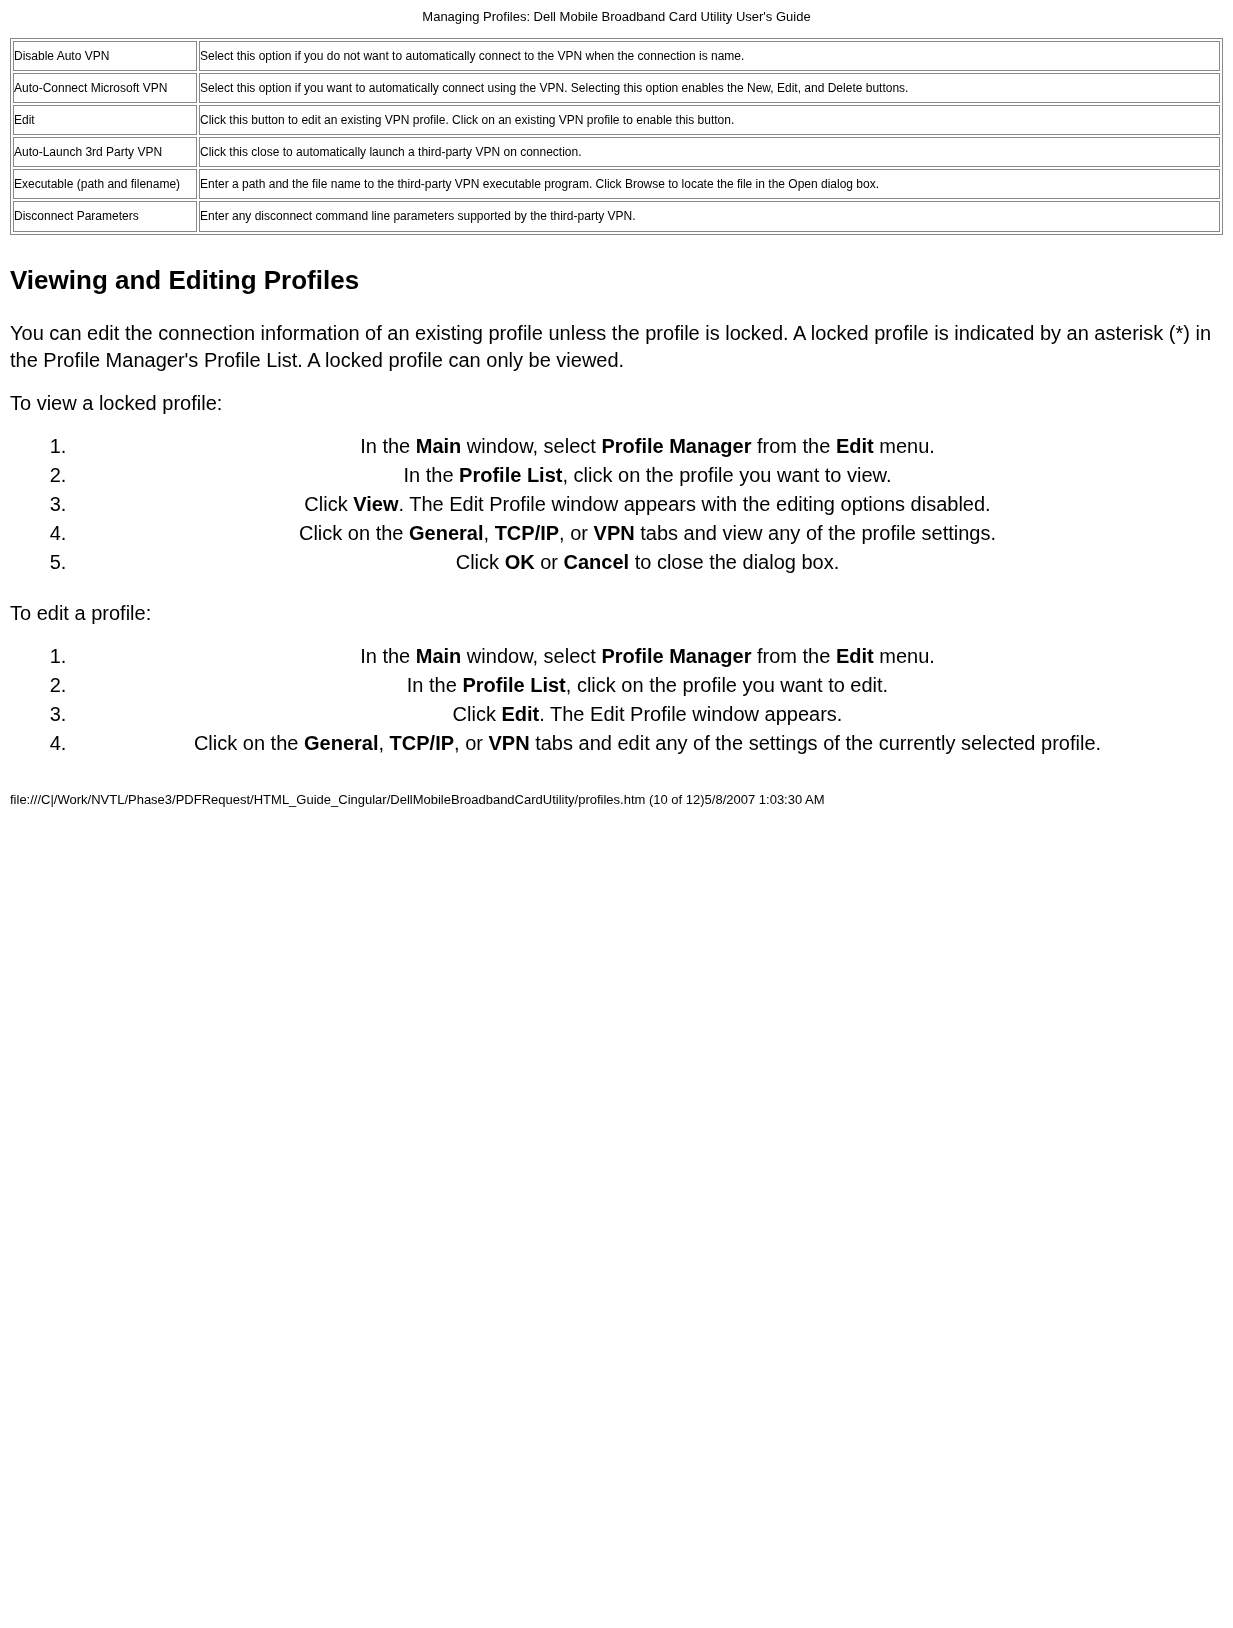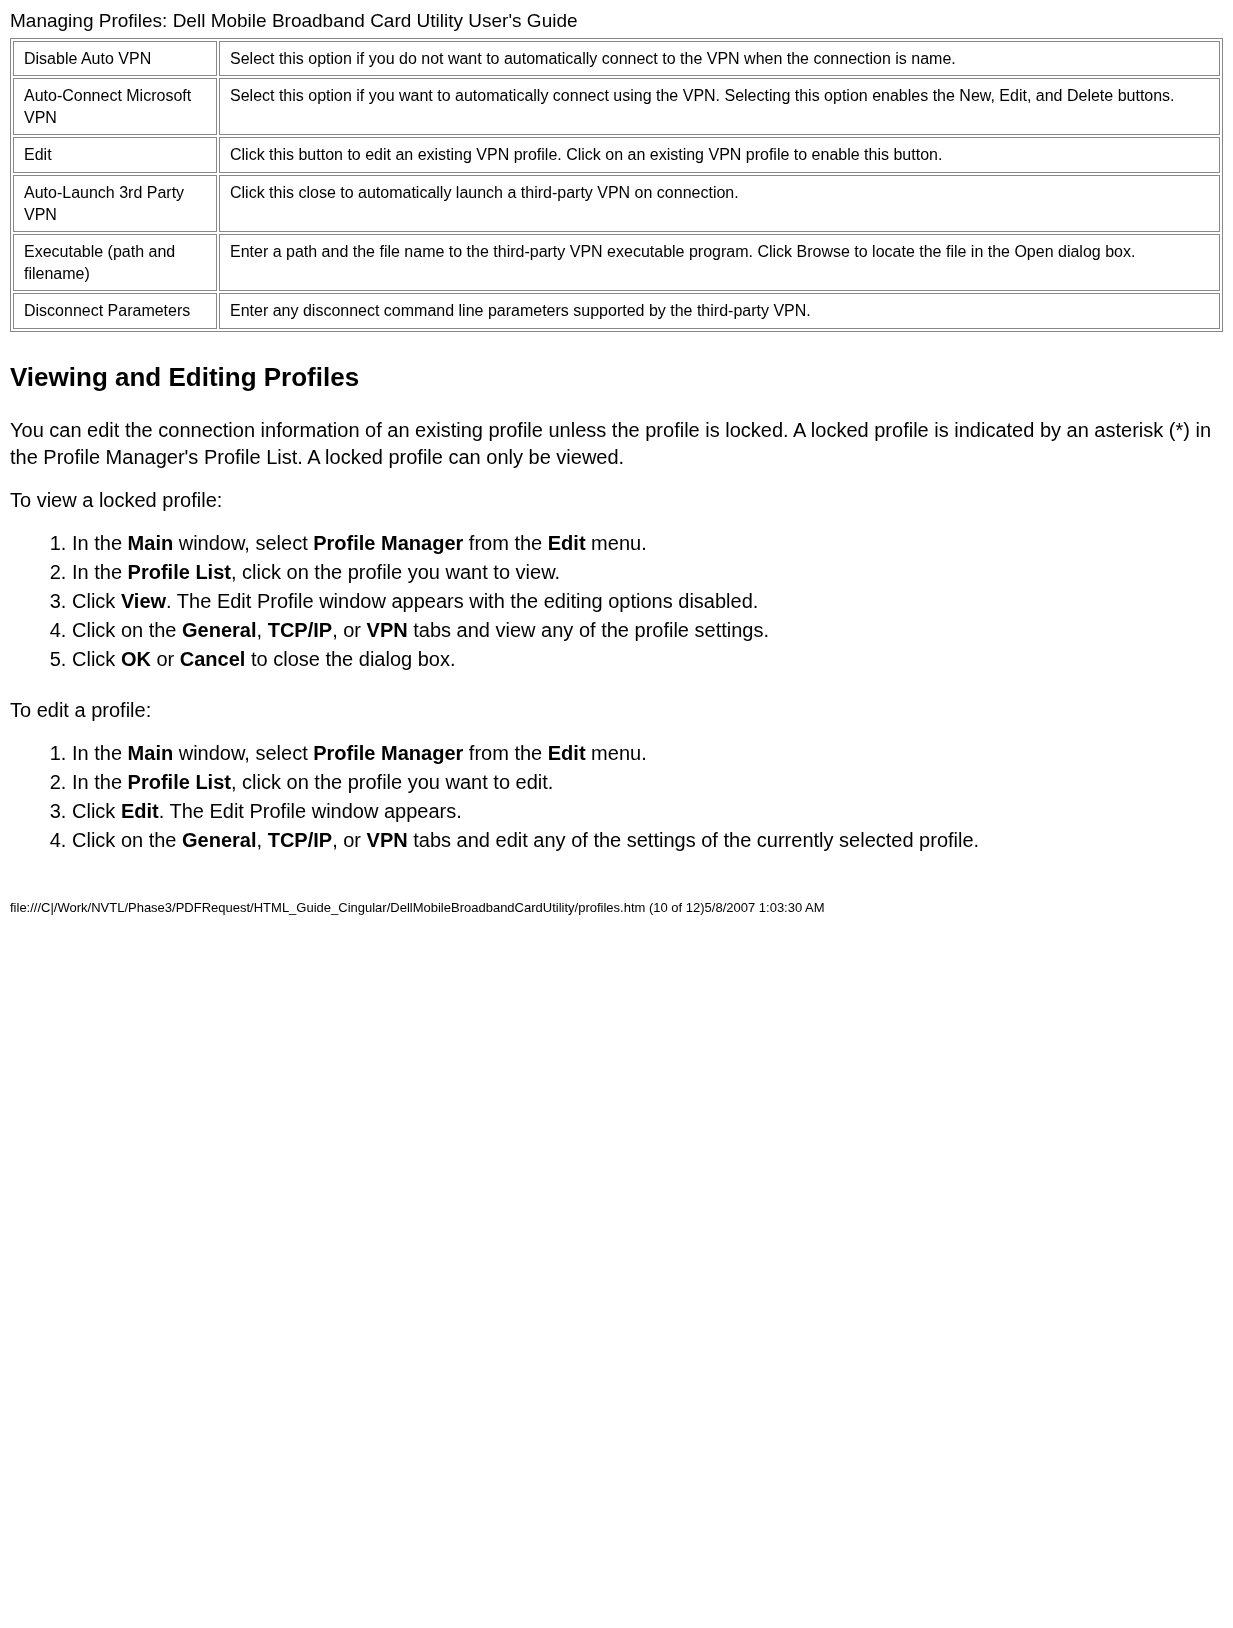--- a/index.html
+++ b/index.html
@@ -5,35 +5,36 @@
     body {
       font-family: Arial, Helvetica, sans-serif;
       margin: 0;
       padding: 8px 10px;
       font-size: 20px;
       line-height: 1.35;
       color: #000;
       width: 1213px;
     }
     .header-line {
-      font-size: 19px;
-      margin-bottom: 4px;
+      font-size: 13px;
+      margin-bottom: 12px;
+      text-align: center;
     }
     table.main-table {
       border-collapse: separate;
       border-spacing: 2px;
       width: 100%;
       margin-bottom: 28px;
       border: 1px solid #888;
     }
     table.main-table td {
       border: 1px solid #888;
-      padding: 6px 10px;
+      padding: 6px 0;
       vertical-align: top;
-      font-size: 16px;
+      font-size: 12px;
       line-height: 1.35;
     }
     table.main-table td.col-left {
       width: 182px;
     }
     h2 {
       font-size: 26px;
       font-weight: bold;
       margin: 28px 0 22px 0;
     }
@@ -42,24 +43,25 @@
       font-size: 20px;
     }
     ol.steps {
       margin: 16px 0 24px 0;
       padding-left: 62px;
     }
     ol.steps li {
       margin: 2px 0;
       font-size: 20px;
       line-height: 1.35;
+      text-align: center;
     }
     .footer-line {
       font-size: 13px;
-      margin-top: 45px;
+      margin-top: 34px;
     }
     b { font-weight: bold; }
   </style>
 </head>
 <body>
 
 <div class="header-line">Managing Profiles: Dell Mobile Broadband Card Utility User's Guide</div>
 
 <table class="main-table">
   <tbody id="table-body">

